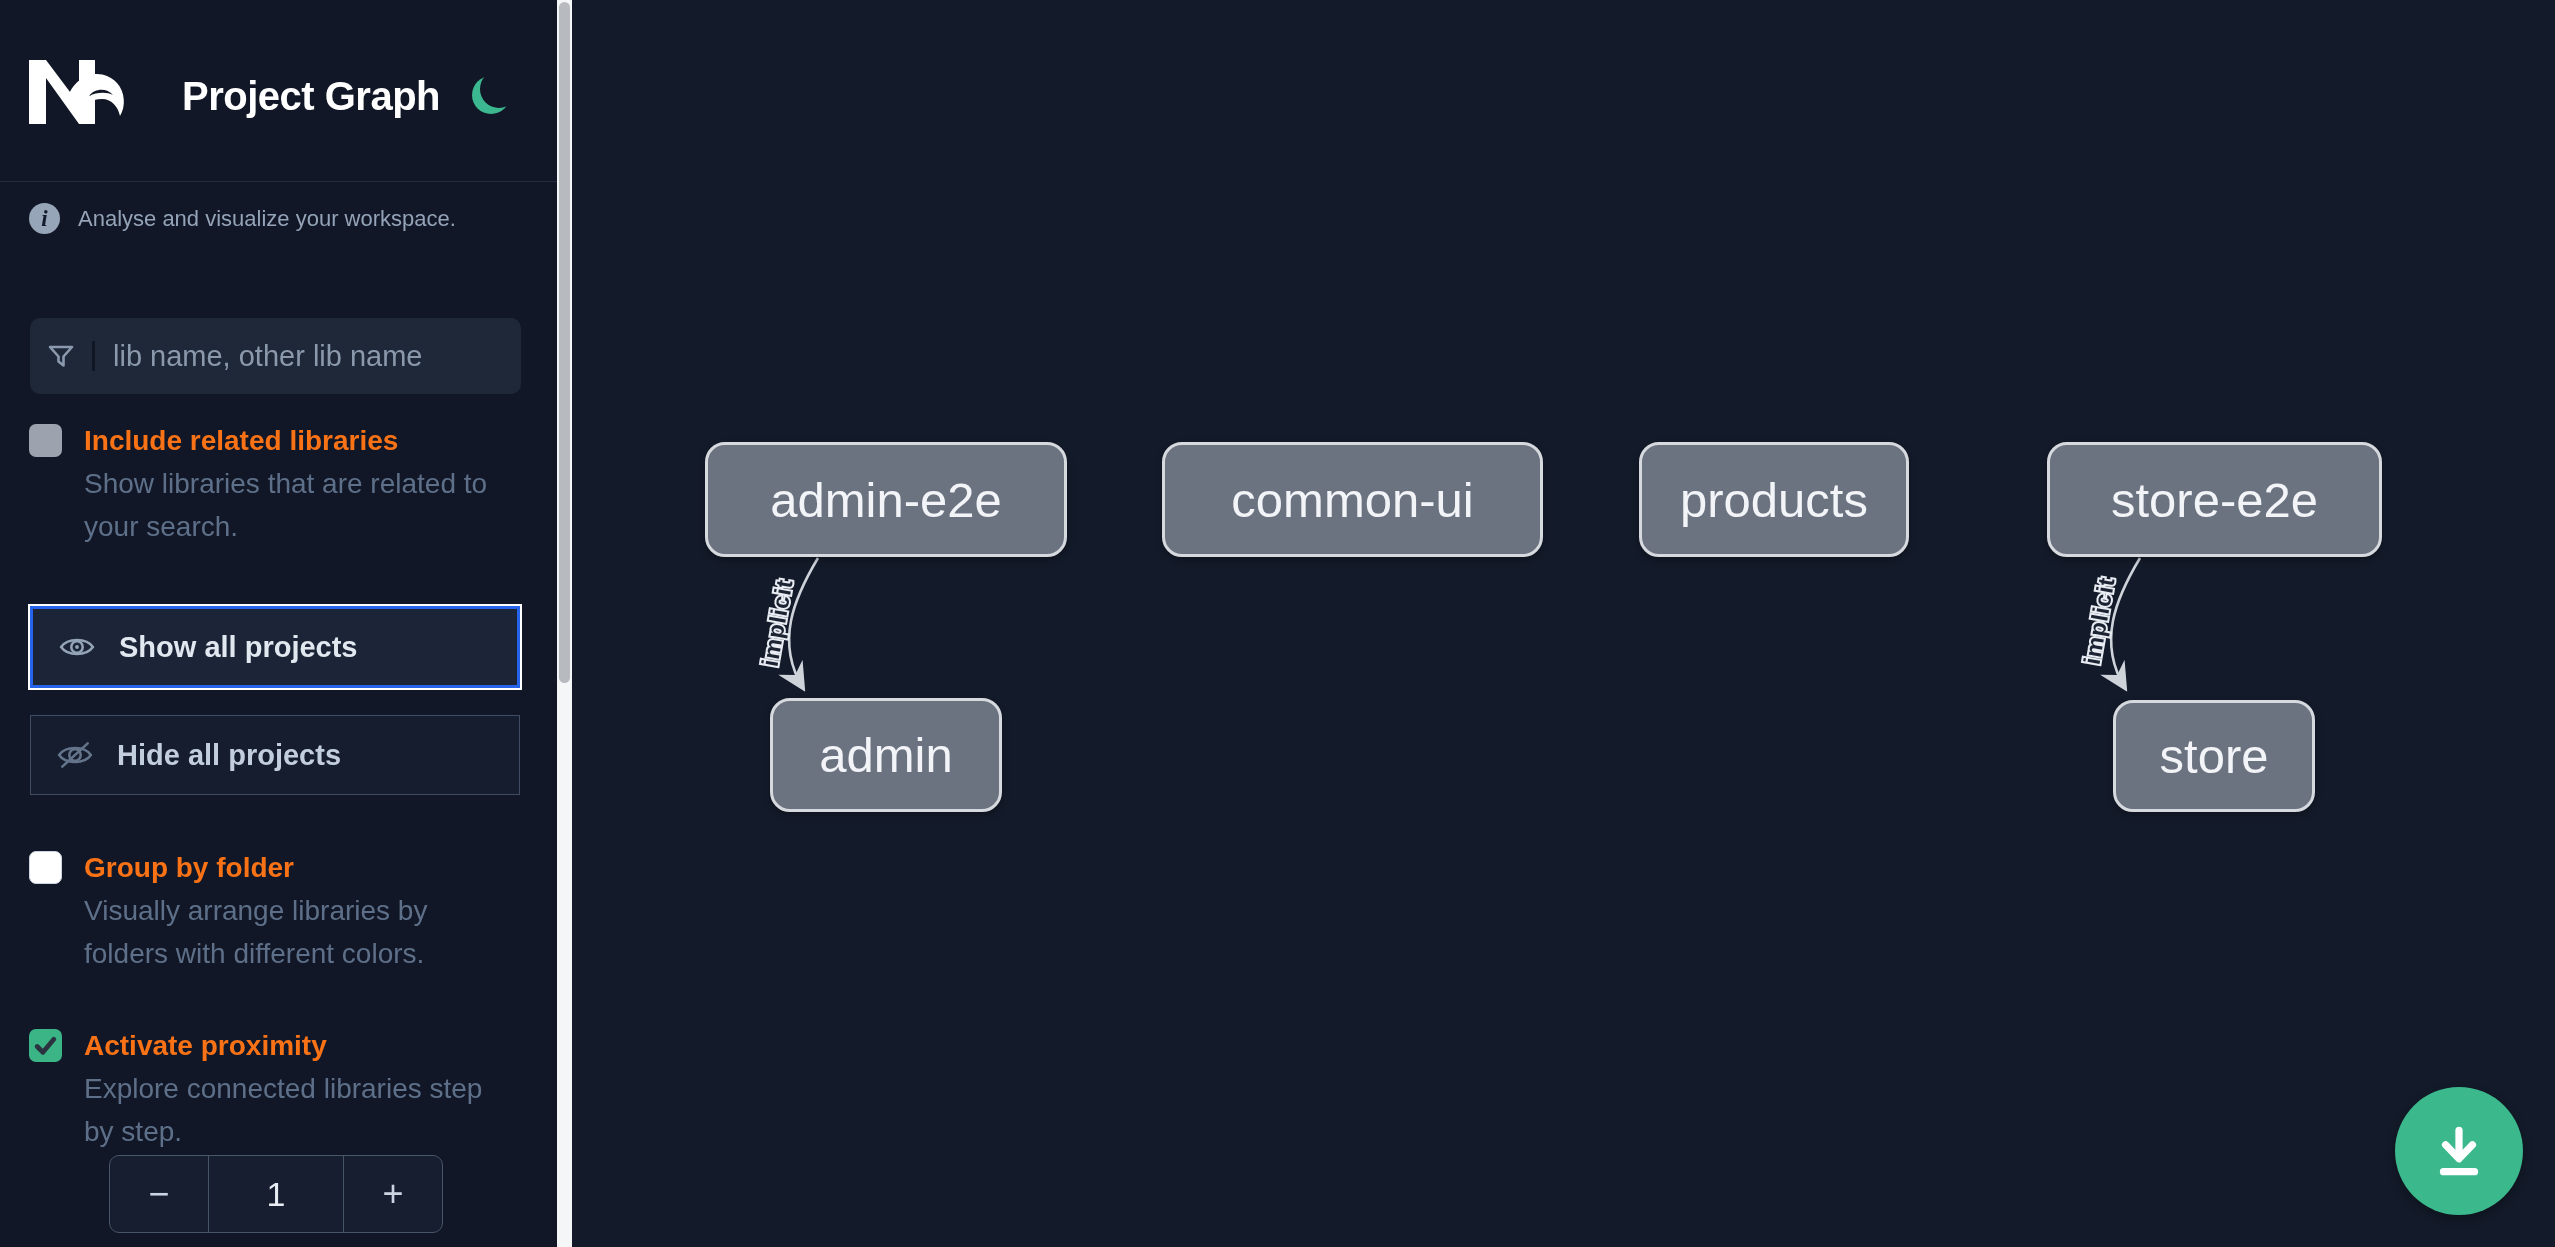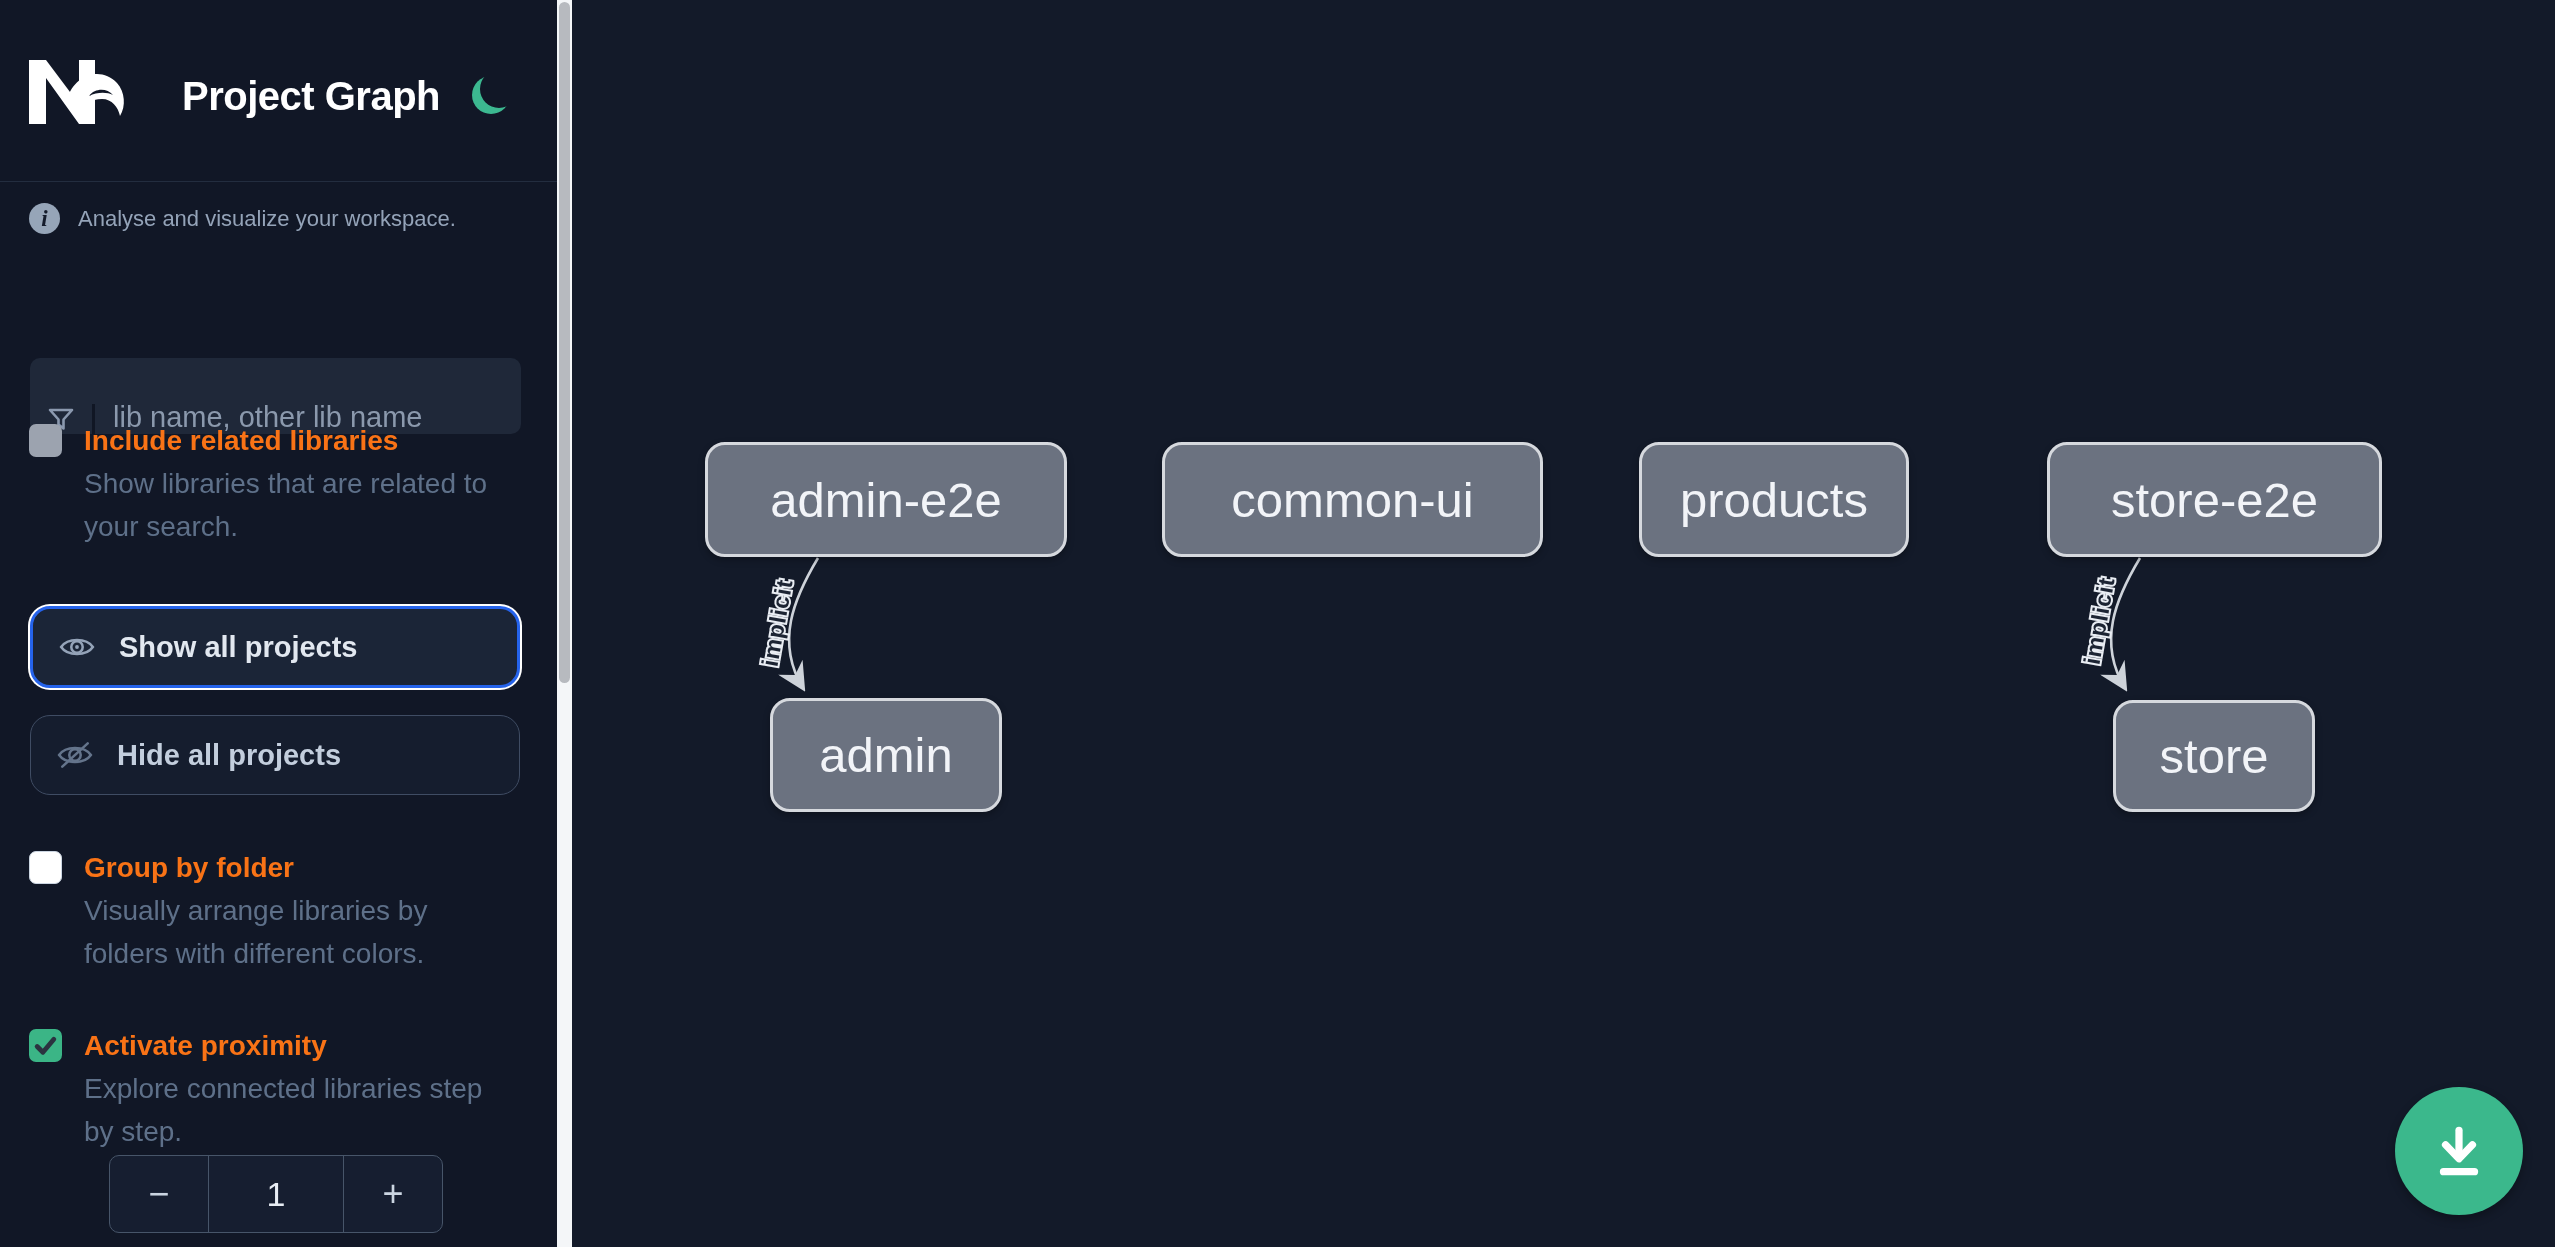--- a/index.html
+++ b/index.html
@@ -15,35 +15,35 @@
   .logo{position:absolute;left:27px;top:58px;width:100px;height:68px;}
   .app-title{position:absolute;left:182px;top:72px;font-size:40px;font-weight:700;color:#ffffff;letter-spacing:-0.5px;line-height:48px;}
   .moon{position:absolute;left:472px;top:76px;width:38px;height:38px;border-radius:50%;
         box-shadow:inset 8px -6px 0 0 #3cb890;cursor:pointer;}
   .info-row{position:absolute;left:29px;top:203px;display:flex;align-items:center;gap:18px;}
   .info-icon{width:31px;height:31px;border-radius:50%;background:#96a5b8;color:#141b2b;
              display:flex;align-items:center;justify-content:center;
              font-family:"Liberation Serif",serif;font-weight:700;font-size:23px;font-style:italic;}
   .info-text{font-size:22px;font-weight:500;color:#94a3b8;}
   .search{position:absolute;left:30px;top:318px;width:491px;height:76px;background:#1f2839;
-          border-radius:10px;display:flex;align-items:flex-end;margin-top:40px;}
+          border-radius:10px;display:flex;align-items:center;}
   .funnel-cell{width:62px;display:flex;align-items:center;justify-content:center;border-right:3px solid #101624;}
   .search input{flex:1;background:transparent;border:none;outline:none;color:#d7dee9;
                 font-size:29px;padding:0 18px;font-family:inherit;min-width:0;}
   .search input::placeholder{color:#8b99ad;opacity:1;}
   .opt{position:absolute;left:29px;width:478px;}
   .opt-include{top:424px;} .opt-group{top:851px;} .opt-prox{top:1029px;}
   .cb{position:absolute;left:0;top:0;width:33px;height:33px;border-radius:7px;cursor:pointer;box-sizing:border-box;}
   .cb-gray{background:#9ca3af;}
   .cb-white{background:#ffffff;border:1px solid #cbd5e1;}
   .cb-green{background:#3bb586;display:flex;align-items:center;justify-content:center;}
   .opt-body{margin-left:55px;}
   .opt-title{font-size:28px;font-weight:700;color:#f97316;line-height:34px;}
   .opt-desc{margin-top:4px;font-size:28px;color:#5e7089;line-height:43px;width:432px;}
-  .btn{position:absolute;left:30px;width:490px;box-sizing:border-box;border-radius:20px;
+  .btn{position:absolute;left:30px;width:490px;box-sizing:border-box;border-radius:0;
        display:flex;align-items:center;gap:24px;padding-left:26px;cursor:pointer;
        font-size:29px;font-weight:600;}
   .btn-show{top:606px;height:82px;background:#1b2537;border:3px solid #2563eb;
             box-shadow:0 0 0 2px #ffffff;color:#e2e8f0;}
   .btn-hide{top:715px;height:80px;background:#151d2e;border:1px solid #3f4c63;color:#c3cedd;}
   .stepper{position:absolute;left:109px;top:1155px;width:334px;height:78px;box-sizing:border-box;
            border:1px solid #475569;border-radius:10px;display:flex;overflow:hidden;background:#161e30;}
   .step-btn{width:98px;display:flex;align-items:center;justify-content:center;font-size:36px;color:#cbd5e1;cursor:pointer;}
   .step-value{flex:1;border-left:1px solid #475569;border-right:1px solid #475569;
               display:flex;align-items:center;justify-content:center;font-size:34px;color:#e7ecf3;}

